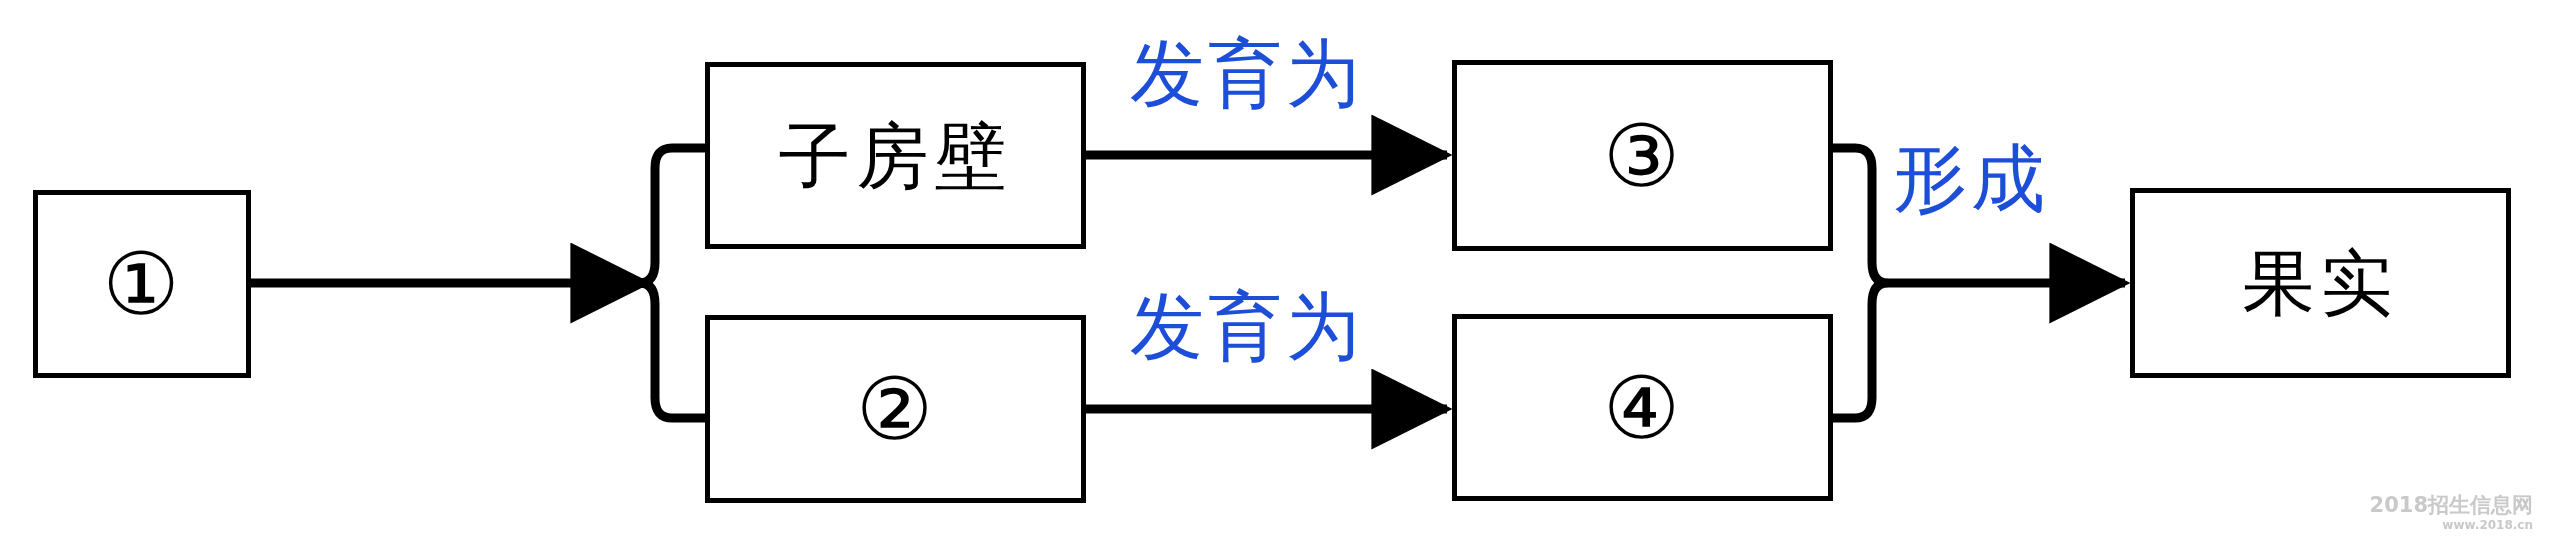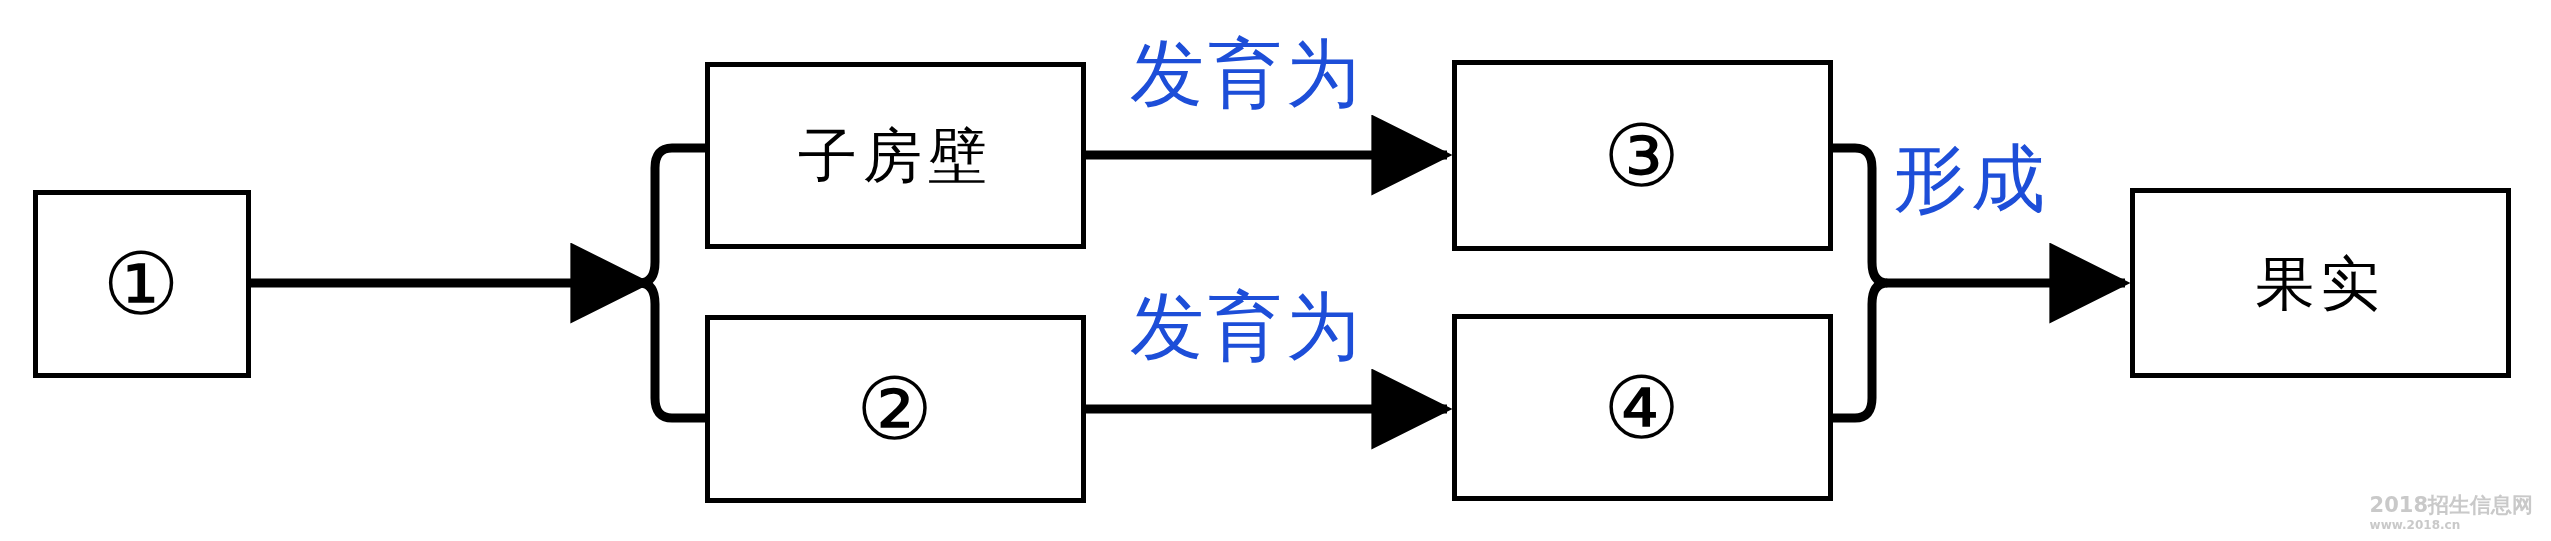--- a/index.html
+++ b/index.html
@@ -29,21 +29,21 @@
     line-height: 1;
   }
   .dbox .boxlabel {
     font-family: "DejaVu Serif", "Liberation Serif", serif;
     font-size: 86px;
     letter-spacing: 2px;
     white-space: nowrap;
   }
   .dbox .boxlabel.cjk {
     font-family: "DejaVu Sans", "Liberation Sans", sans-serif;
-    font-size: 59px;
+    font-size: 72px;
     font-weight: 400;
     letter-spacing: 6px;
   }
 
   #box-1      { left: 33px;   top: 190px; width: 218px; height: 188px; }
   #box-ovary  { left: 705px;  top: 62px;  width: 381px; height: 187px; }
   #box-2      { left: 705px;  top: 315px; width: 381px; height: 188px; }
   #box-3      { left: 1452px; top: 60px;  width: 381px; height: 191px; }
   #box-4      { left: 1452px; top: 314px; width: 381px; height: 187px; }
   #box-fruit  { left: 2130px; top: 188px; width: 381px; height: 190px; }
@@ -69,21 +69,21 @@
   }
   #label-develop-top    { left: 1130px; top: 36px; }
   #label-develop-bottom { left: 1130px; top: 289px; }
   #label-form           { left: 1893px; top: 141px; }
 
   
   #watermark {
     position: absolute;
     right: 18px;
     bottom: 8px;
-    text-align: left;
+    text-align: right;
     color: #c9c9c9;
     font-family: "DejaVu Sans", "Liberation Sans", sans-serif;
     line-height: 1.25;
     user-select: none;
   }
   #watermark .wm-line1 { font-size: 21px; font-weight: bold; display: block; }
   #watermark .wm-line2 { font-size: 12px; font-weight: bold; display: block; }
 </style>
 </head>
 <body>

